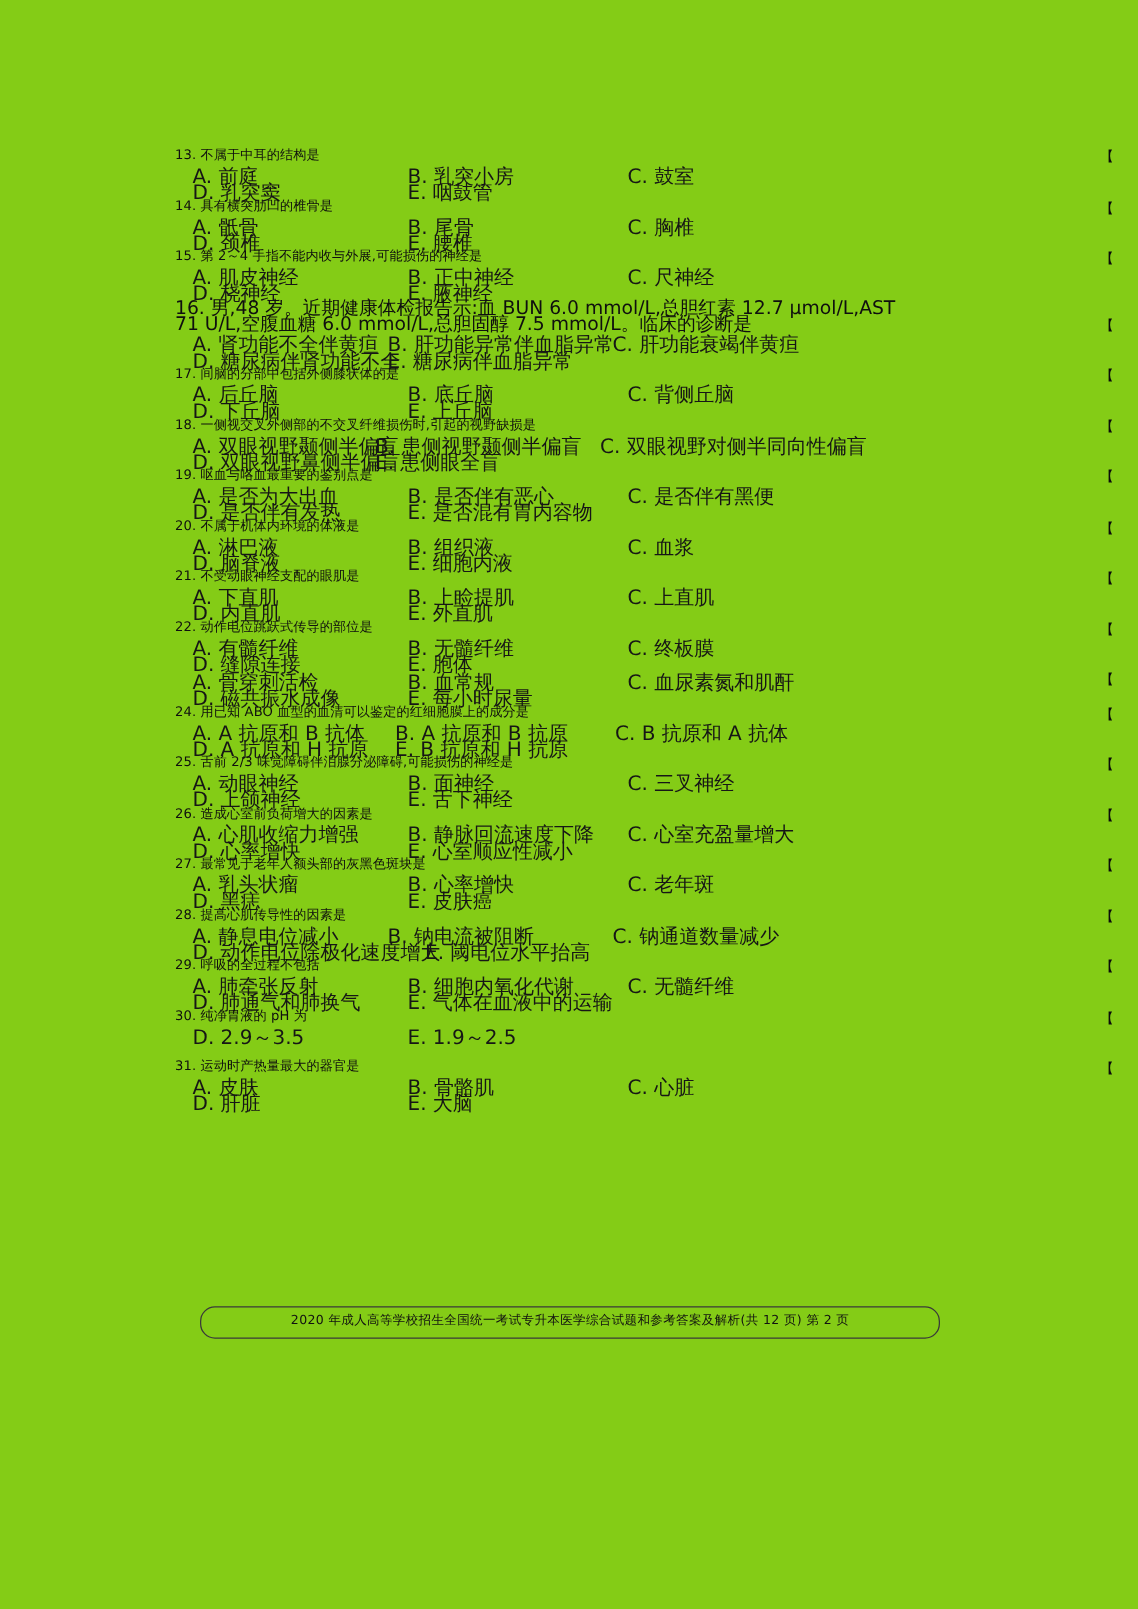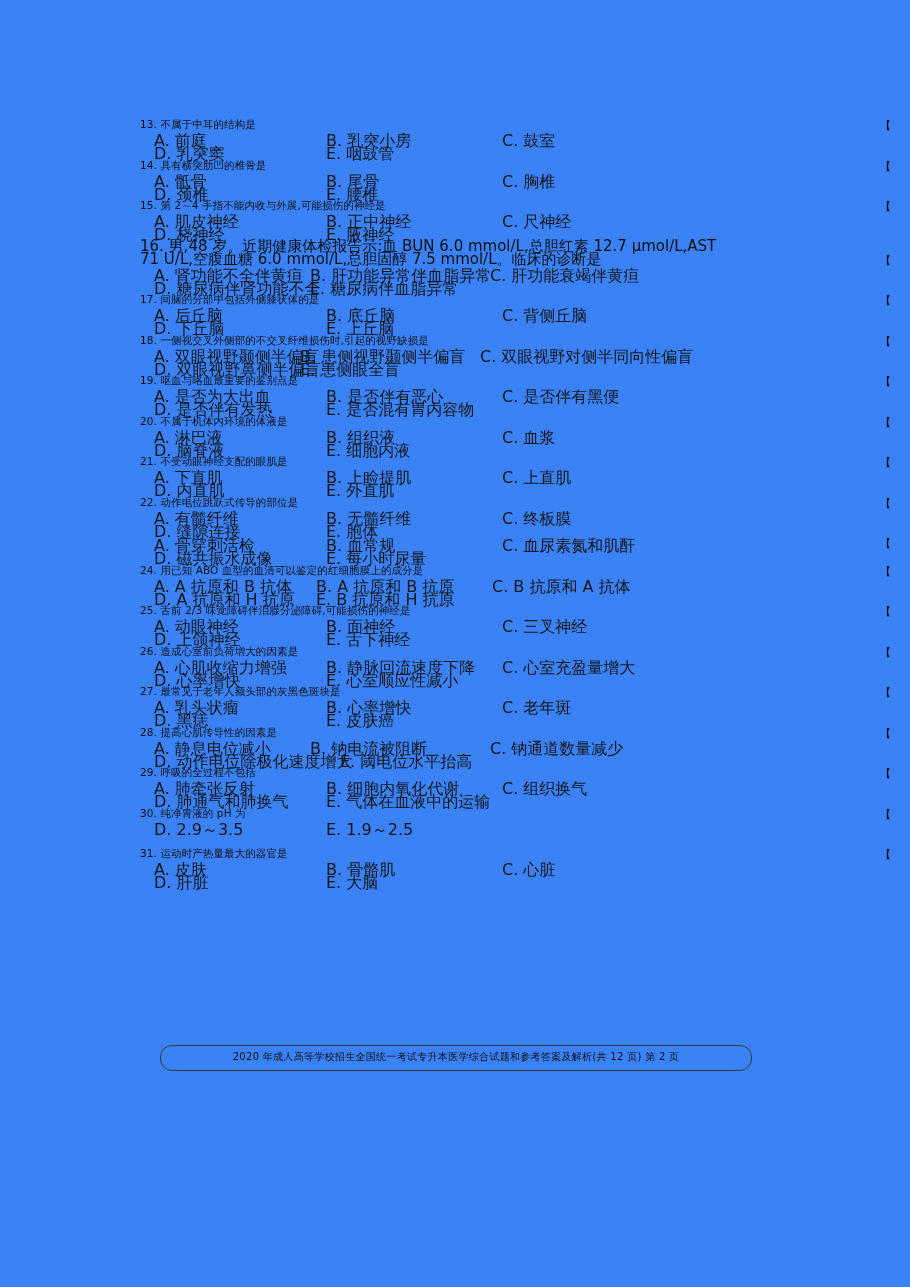--- a/index.html
+++ b/index.html
@@ -5,21 +5,21 @@
   html,body{margin:0;padding:0;}
   body{
     width:910px;height:1287px;
     background:#ffffff;
     font-family:"DejaVu Sans","Liberation Sans",sans-serif;
     overflow:hidden;
   }
   .page{
     position:relative;
     width:910px;height:1287px;
-    background:#3b82f6;
+    background:#84cc16;
   }
   .scan{
     position:absolute;
     left:140px;top:118px;
     width:620px;
     color:#1b1b1b;
     filter:contrast(1.05);
   }
   .q{
     margin-bottom:1.5px;
@@ -385,21 +385,21 @@
 
       </div>
     </div>
 
     <div class="q">
       <div class="stem">29. 呼吸的全过程不包括</div>
       <div class="opts">
         <div class="r1">
           <span class="o a">A. 肺牵张反射</span>
           <span class="o b">B. 细胞内氧化代谢</span>
-          <span class="o c">C. 组织换气</span>
+          <span class="o c">C. 无髓纤维</span>
         </div>
         <div class="r2">
           <span class="o d">D. 肺通气和肺换气</span>
           <span class="o e">E. 气体在血液中的运输</span>
         </div>
       </div>
       <div class="brack" style="top:0px;">
         <span class="lb">【</span>
 
       </div>

